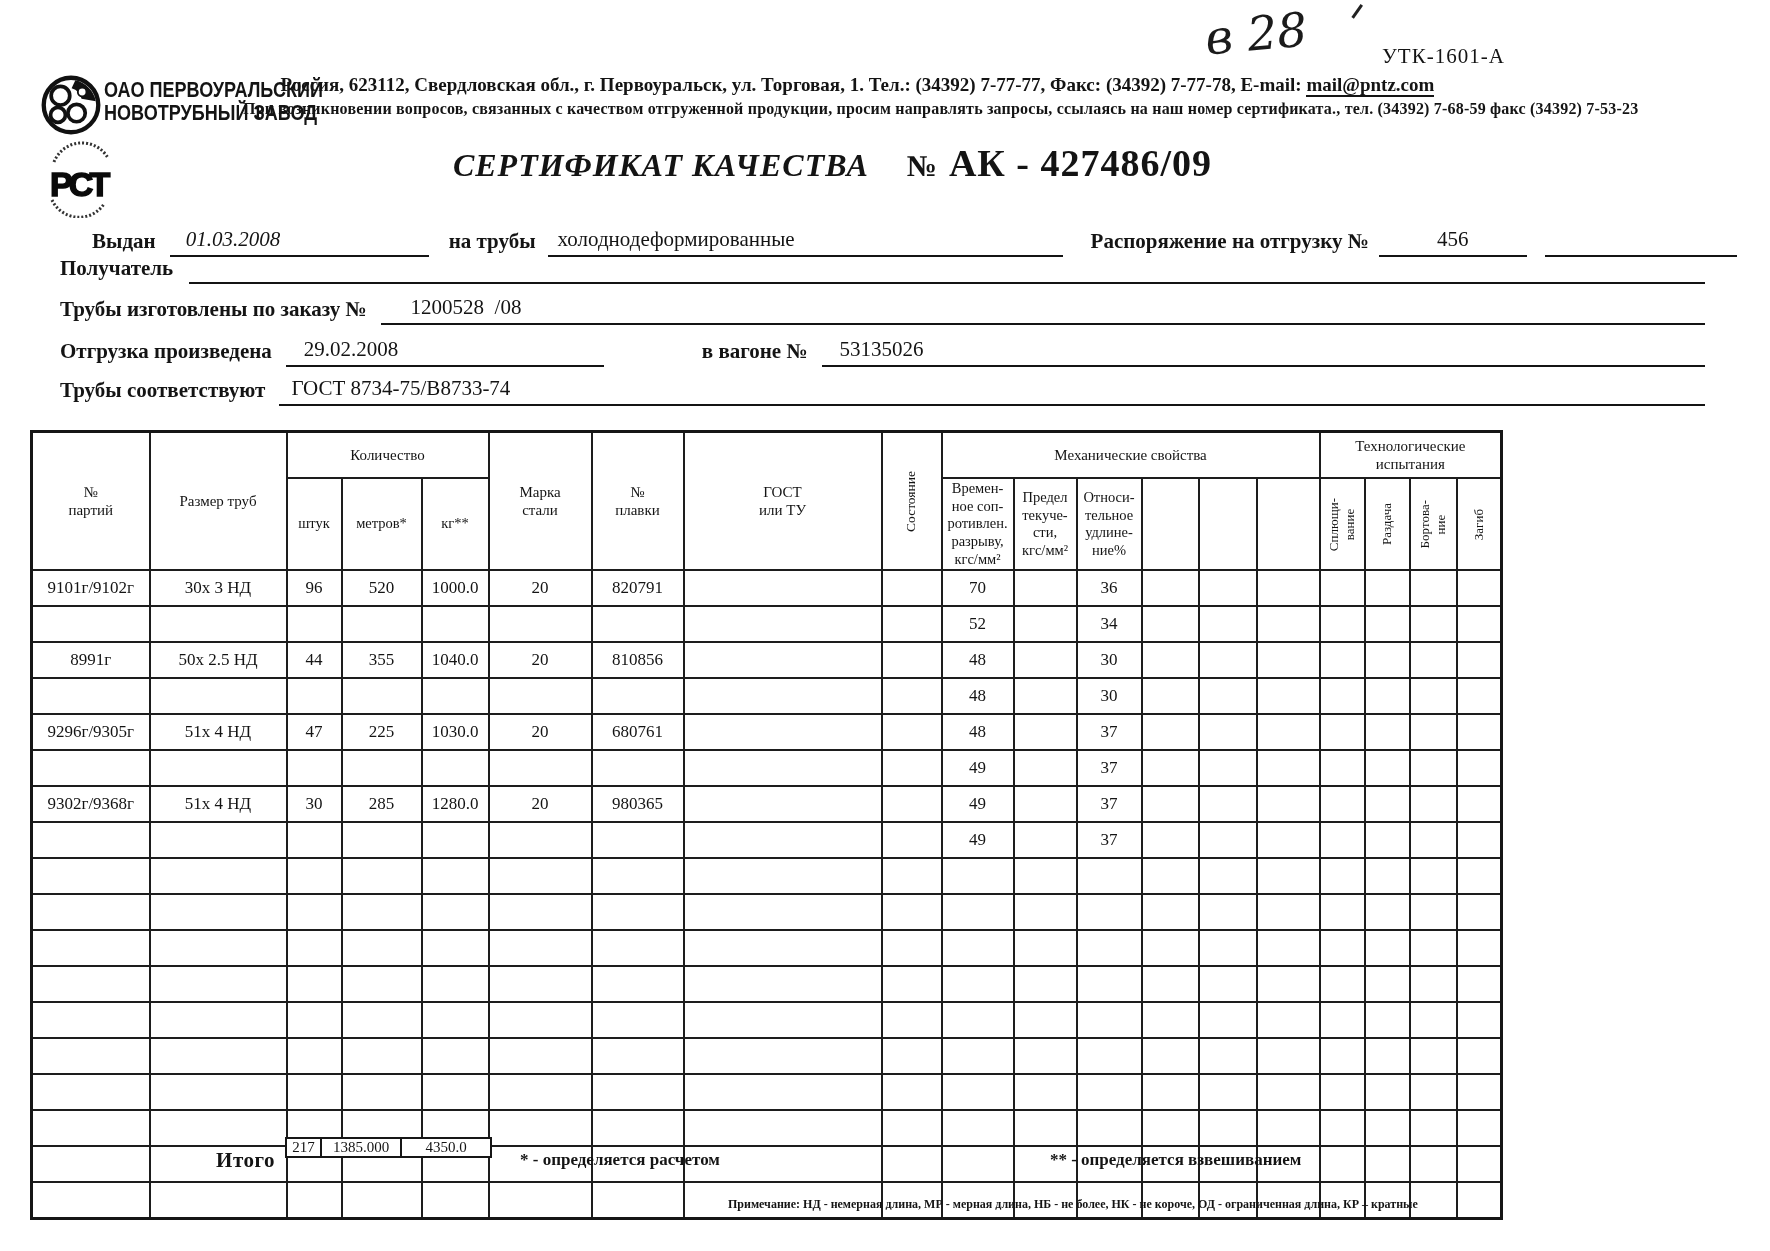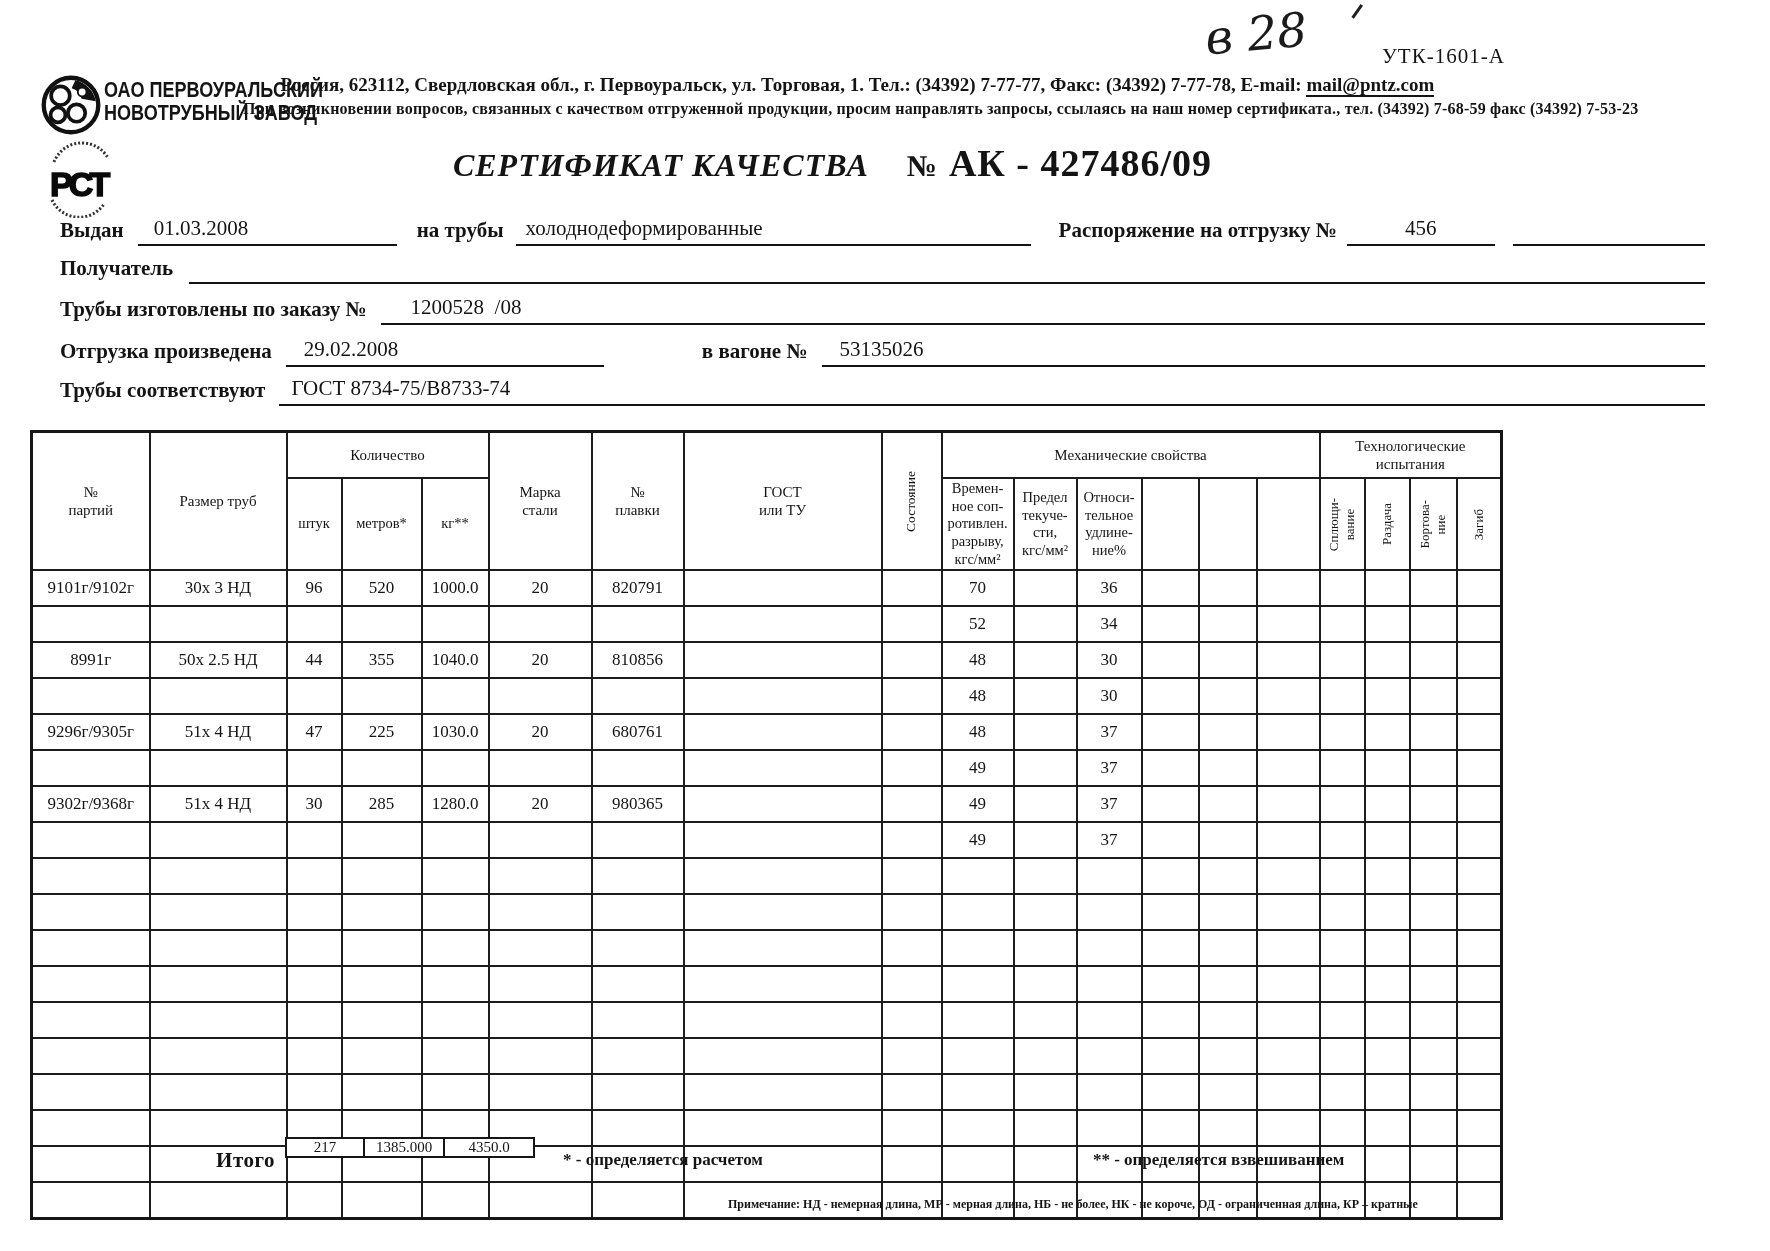--- a/index.html
+++ b/index.html
@@ -38,21 +38,21 @@
   
   .title-line { left:0; top:141px; width:1665px; text-align:center; white-space:nowrap; }
   .title-main { font-style:italic; font-weight:bold; font-size:32px; letter-spacing:1px; }
   .title-no  { font-weight:bold; font-size:30px; margin-left:34px; }
   .title-num { font-weight:bold; font-size:38px; margin-left:8px; letter-spacing:1px; }
 
   
   .fline { left:60px; width:1645px; display:flex; align-items:flex-end; font-size:21px; }
   .fline .lbl { font-weight:bold; white-space:nowrap; padding-bottom:3px; }
   .fline .ul  { border-bottom:2px solid #141414; white-space:pre; padding-bottom:2px; min-height:26px; }
-  .l1 { top:216px; } .l2 { top:254px; } .l3 { top:295px; } .l4 { top:337px; } .l5 { top:376px; }
+  .l1 { top:227px;margin-left:32px; } .l2 { top:254px; } .l3 { top:295px; } .l4 { top:337px; } .l5 { top:376px; }
 
   
   .cert-table {
     position:absolute; left:30px; top:430px; width:1470px;
     border-collapse:collapse; table-layout:fixed; border:3px solid #161616;
   }
   .cert-table th, .cert-table td {
     border:2px solid #1d1d1d; padding:1px 2px; text-align:center;
     vertical-align:middle; overflow:hidden;
   }
@@ -69,21 +69,21 @@
   
   .totals { position:absolute; left:30px; top:1137px; height:46px; display:flex; align-items:flex-start; }
   .totals .t-label {
     width:245px; text-align:right; padding-right:10px; font-weight:bold;
     font-size:21px; line-height:46px; letter-spacing:.5px;
   }
   .totals .t-cell {
     border:2px solid #161616; box-sizing:border-box; display:flex;
     align-items:center; justify-content:center; font-size:15px; background:#fff;
   }
-  .totals .c1 { width:80px; } .totals .c2 { width:82px; margin-left:-2px; } .totals .c3 { width:92px; margin-left:-2px; }
+  .totals .c1 { width:37px; } .totals .c2 { width:82px; margin-left:-2px; } .totals .c3 { width:92px; margin-left:-2px; }
   .totals .fnote { font-weight:bold; font-size:17px; align-self:center; white-space:nowrap; }
   .totals .fn1 { margin-left:28px; } .totals .fn2 { margin-left:330px; }
 
   .note-line {
     position:absolute; left:728px; top:1197px; font-weight:bold;
     font-size:12px; white-space:nowrap;
   }
 </style>
 </head>
 <body>
@@ -116,21 +116,21 @@
   </svg>
 
   <div class="abs title-line">
     <span class="title-main">СЕРТИФИКАТ КАЧЕСТВА</span>
     <span class="title-no">№</span>
     <span class="title-num">АК - 427486/09</span>
   </div>
 
   <div class="abs fline l1">
     <span class="lbl">Выдан</span>
-    <span class="ul" style="width:243px; margin-left:14px; padding-left:16px;">01.03.2008</span>
+    <span class="ul" style="width:243px; margin-left:14px; padding-left:16px;font-style:italic;">01.03.2008</span>
     <span class="lbl" style="margin-left:20px;">на трубы</span>
     <span class="ul" style="width:505px; margin-left:12px; padding-left:10px;">холоднодеформированные</span>
     <span class="lbl" style="margin-left:28px;">Распоряжение на отгрузку №</span>
     <span class="ul" style="width:148px; margin-left:10px; text-align:center;">456</span>
     <span class="ul" style="flex:1; margin-left:18px;"></span>
   </div>
 
   <div class="abs fline l2">
     <span class="lbl">Получатель</span>
     <span class="ul" style="flex:1; margin-left:16px;"></span>

